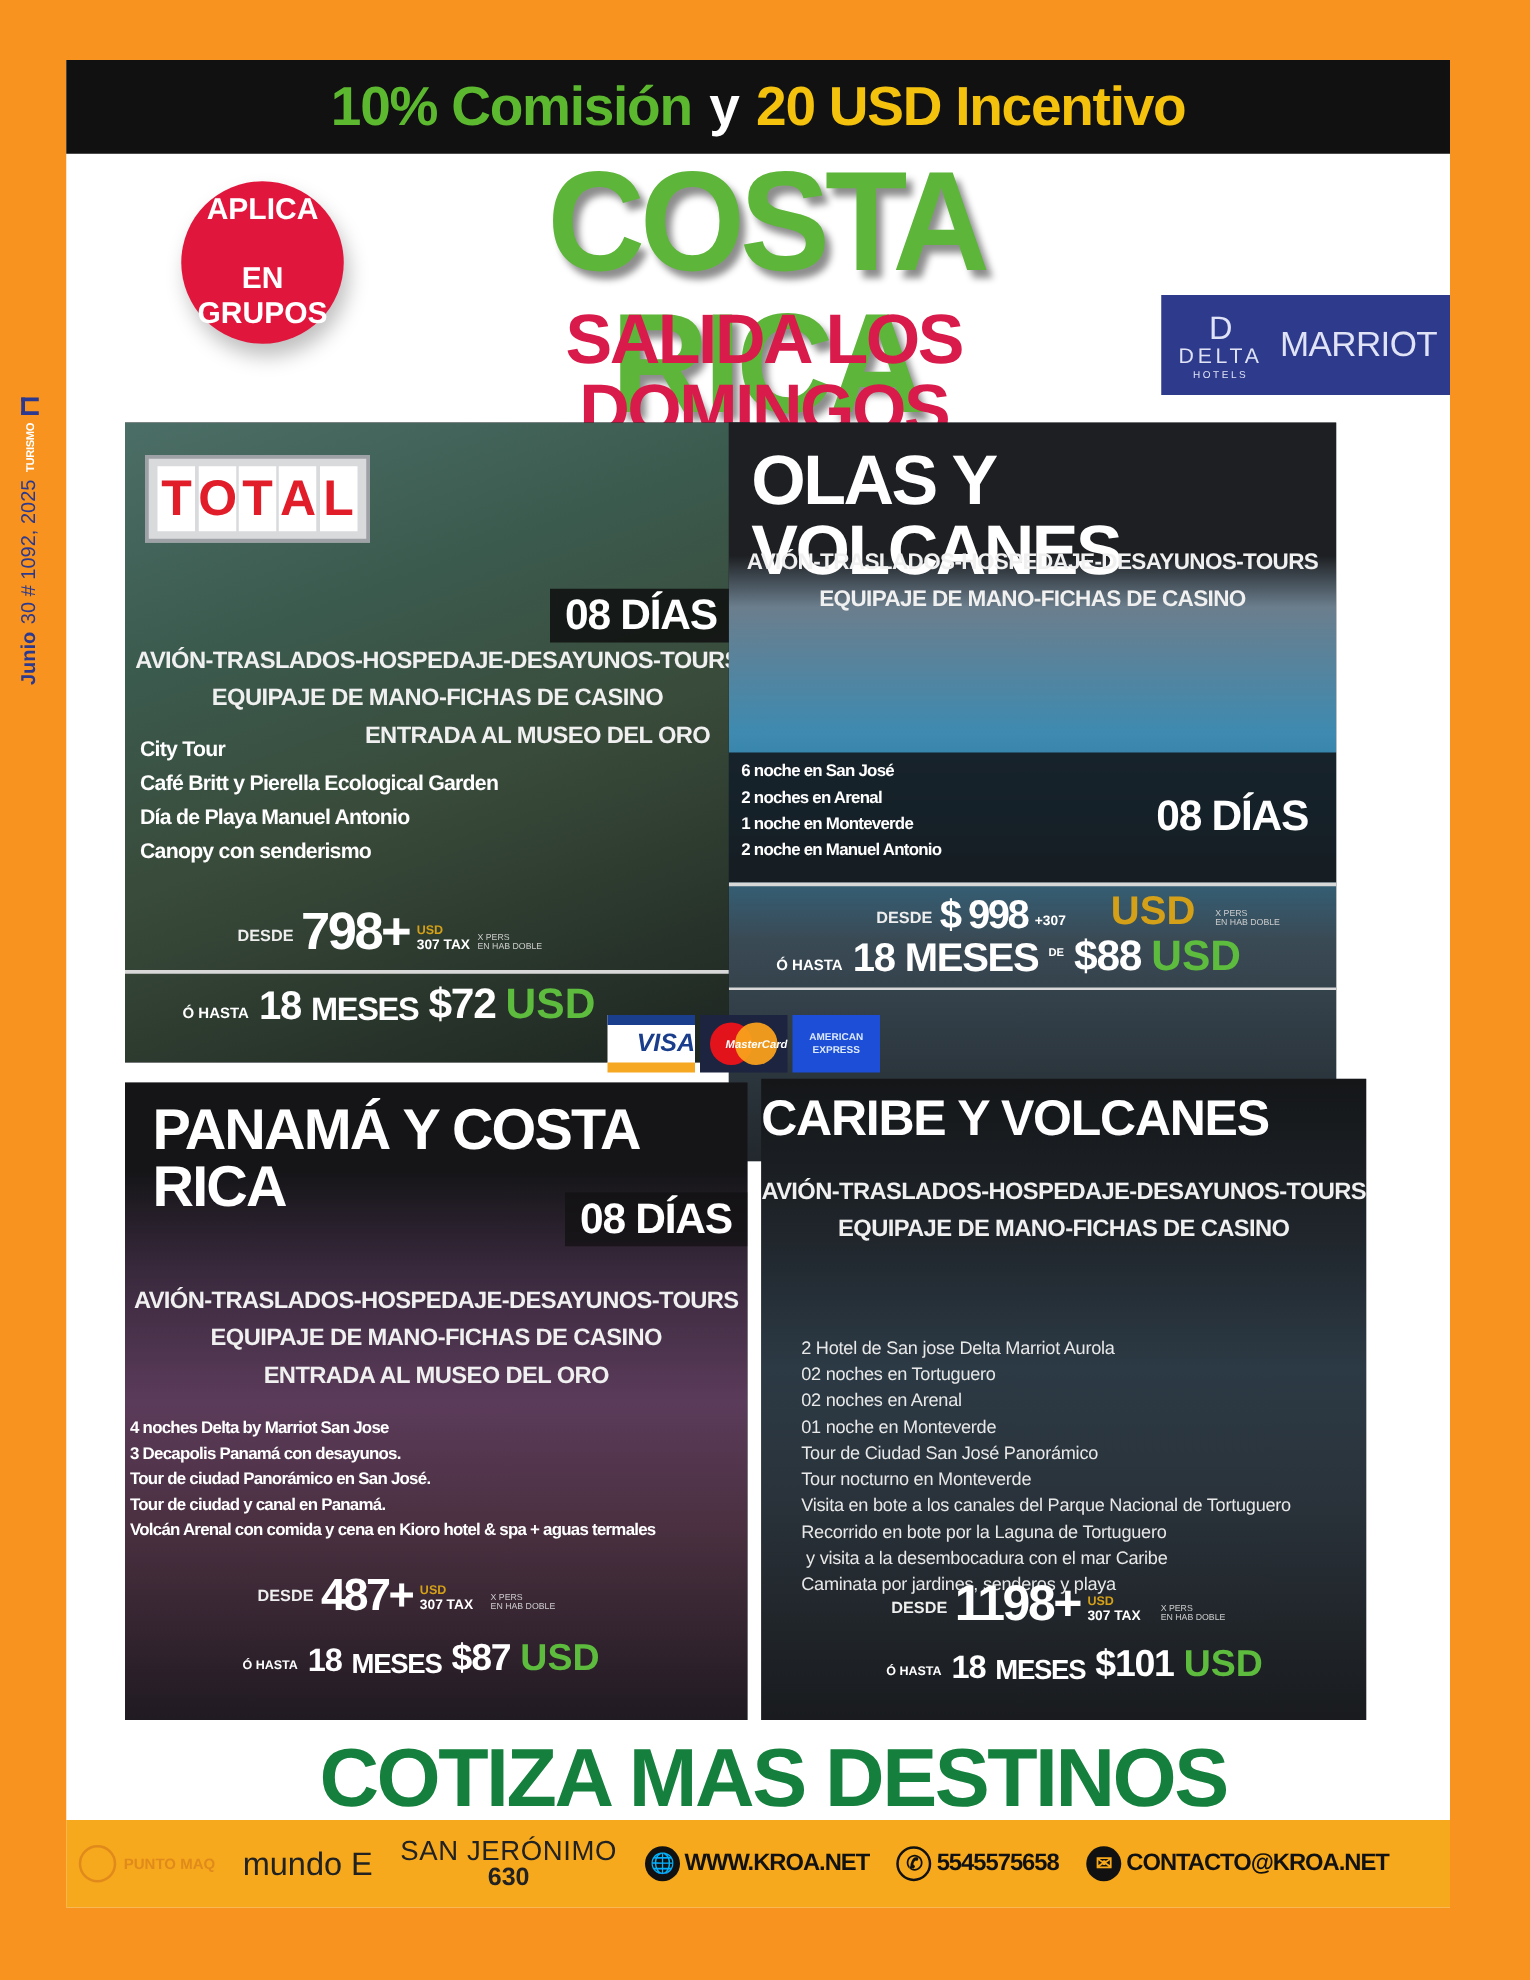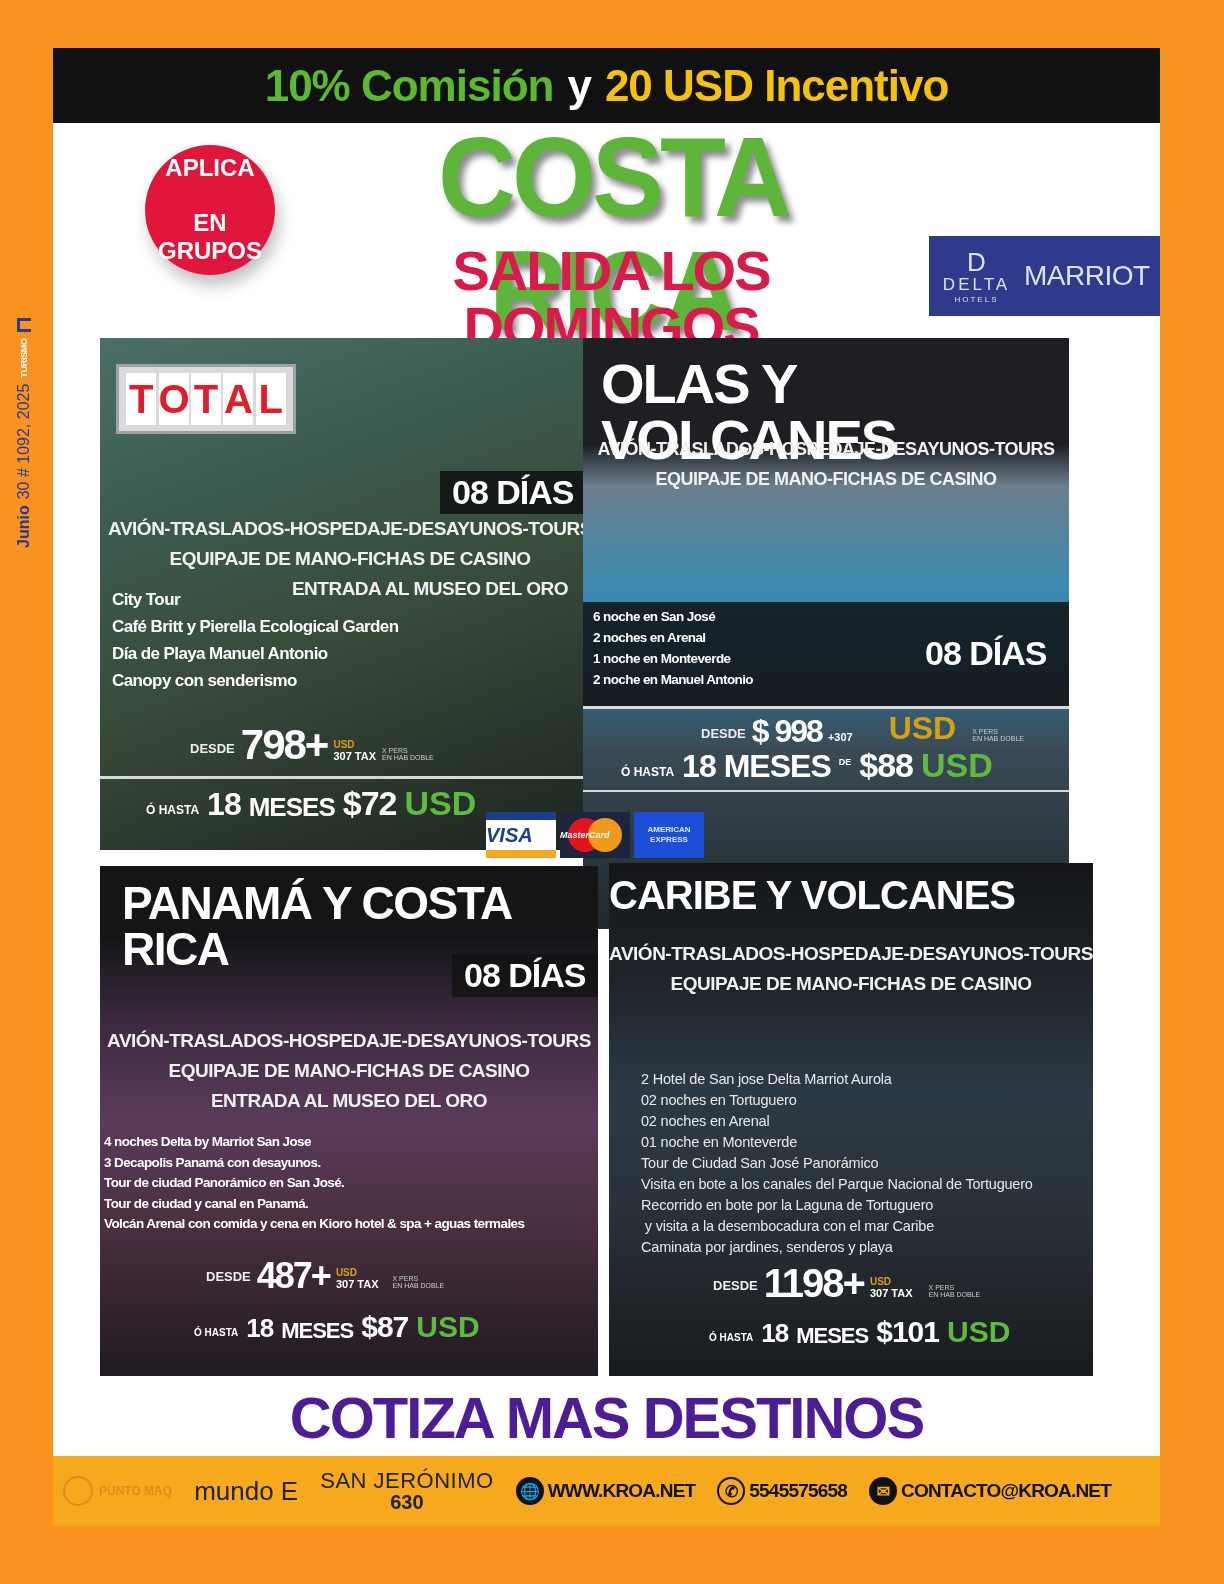--- a/index.html
+++ b/index.html
@@ -103,31 +103,31 @@
 
   .divider { height: 3px; background: #d8d8d8; }
 
   .olas-title { font-weight: bold; font-size: 56px; letter-spacing: -2px; line-height: 1; }
   .card-title { font-weight: bold; font-size: 46px; letter-spacing: -1.5px; line-height: 1; }
   .caribe-title { font-weight: bold; font-size: 40px; letter-spacing: -1px; line-height: 1; }
 
   .payment {
     position: absolute; left: 433px; top: 764px; display: flex; gap: 4px;
   }
-  .pay-card { width: 70px; height: 46px; display: flex; align-items: center; justify-content: flex-start; font-weight: bold; }
+  .pay-card { width: 70px; height: 46px; display: flex; align-items: center; justify-content: flex-end; font-weight: bold; }
   .visa { background: #fff; color: #1a3e8c; font-size: 20px; font-style: italic; border-top: 8px solid #1a3e8c; border-bottom: 8px solid #f7a823; box-sizing: border-box; }
   .mc { background: #1c2440; position: relative; }
   .mc .c-red { position: absolute; left: 8px; top: 6px; width: 34px; height: 34px; border-radius: 50%; background: #e3131b; }
   .mc .c-yel { position: absolute; left: 28px; top: 6px; width: 34px; height: 34px; border-radius: 50%; background: #f8a01b; opacity: 0.95; }
   .mc span { position: relative; font-size: 9px; color: #fff; font-style: italic; }
   .amex { background: #1d4ed8; color: #dbe9fa; font-size: 8px; text-align: center; line-height: 1.2; }
 
   .cotiza {
     position: absolute; left: 0; top: 1336px; width: 1107px; text-align: center;
-    font-weight: bold; font-size: 58px; letter-spacing: -2px; color: #4c1d95;
+    font-weight: bold; font-size: 66px; letter-spacing: -2px; color: #15803d; padding-left: 12px;
   }
   .footer {
     position: absolute; left: 0; top: 1408px; width: 1107px; height: 70px; background: #f6a91c;
     display: flex; align-items: center; padding: 0 10px; box-sizing: border-box; gap: 22px;
   }
   .footer .punto { display: flex; align-items: center; gap: 6px; color: #e08a1c; font-size: 12px; font-weight: bold; }
   .footer .punto-icon { width: 26px; height: 26px; border-radius: 50%; border: 2px solid #e08a1c; }
   .footer .mundo { font-size: 26px; color: #222; }
   .footer .sanj { text-align: center; color: #222; line-height: 1.05; }
   .footer .sanj .a { font-size: 22px; letter-spacing: 0.5px; }
@@ -308,20 +308,21 @@
     <div class="abs" style="left:0; top:76px; width:484px;">
       <div class="inc-line">AVIÓN-TRASLADOS-HOSPEDAJE-DESAYUNOS-TOURS</div>
       <div class="inc-line">EQUIPAJE DE MANO-FICHAS DE CASINO</div>
     </div>
     <div class="abs list list-thin" style="left:32px; top:206px;">
       <div>2  Hotel de San jose Delta Marriot Aurola</div>
       <div>02 noches en Tortuguero</div>
       <div>02 noches en Arenal</div>
       <div>01 noche en Monteverde</div>
       <div>Tour de Ciudad San José Panorámico</div>
+      <div>Tour nocturno en Monteverde</div>
       <div>Visita en bote a los canales del Parque Nacional de Tortuguero</div>
       <div>Recorrido en bote por la Laguna de Tortuguero</div>
       <div style="white-space:pre;"> y visita a la desembocadura con el mar Caribe</div>
       <div>Caminata por jardines, senderos y playa</div>
     </div>
     <div class="abs price-row" style="left:104px; top:400px;">
       <span class="desde">DESDE</span>
       <span class="big" style="font-size:40px;">1198+</span>
       <span class="stack">
         <span class="usd-small">USD</span>

